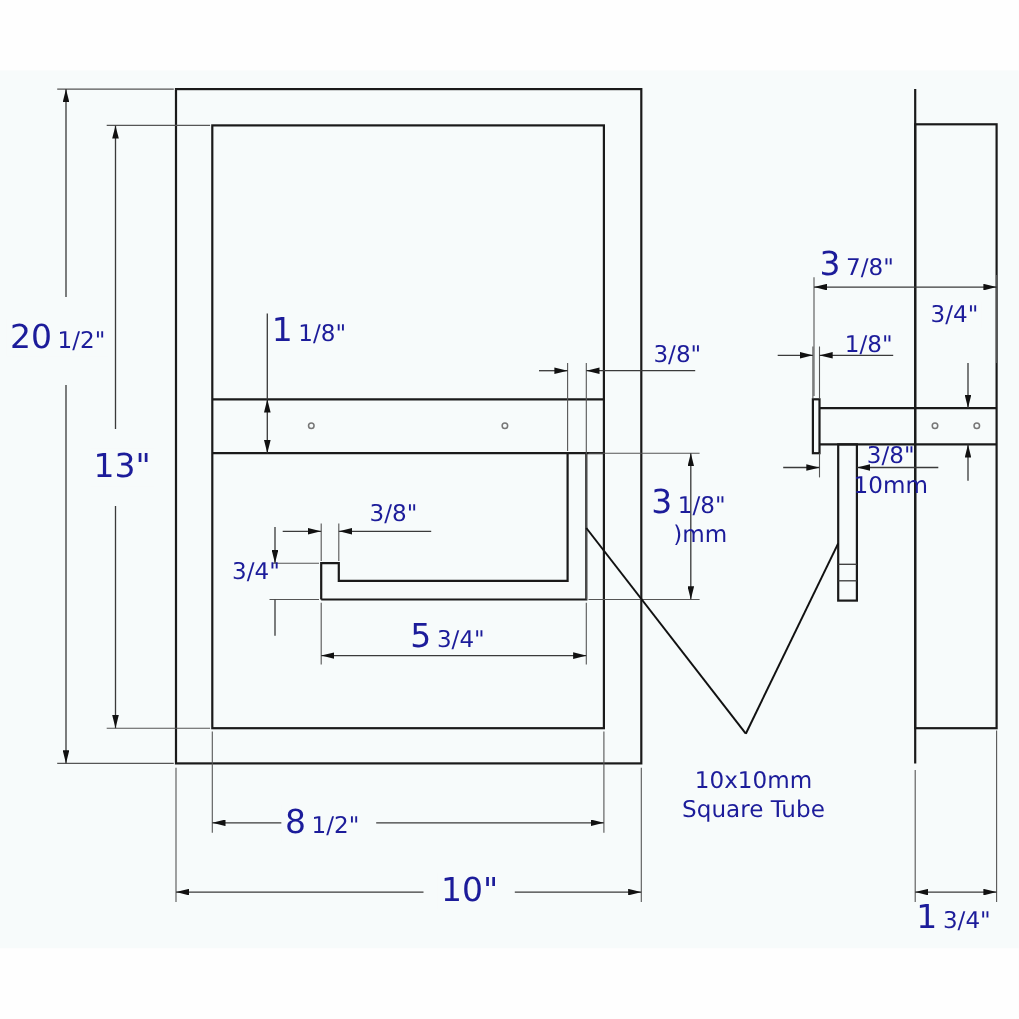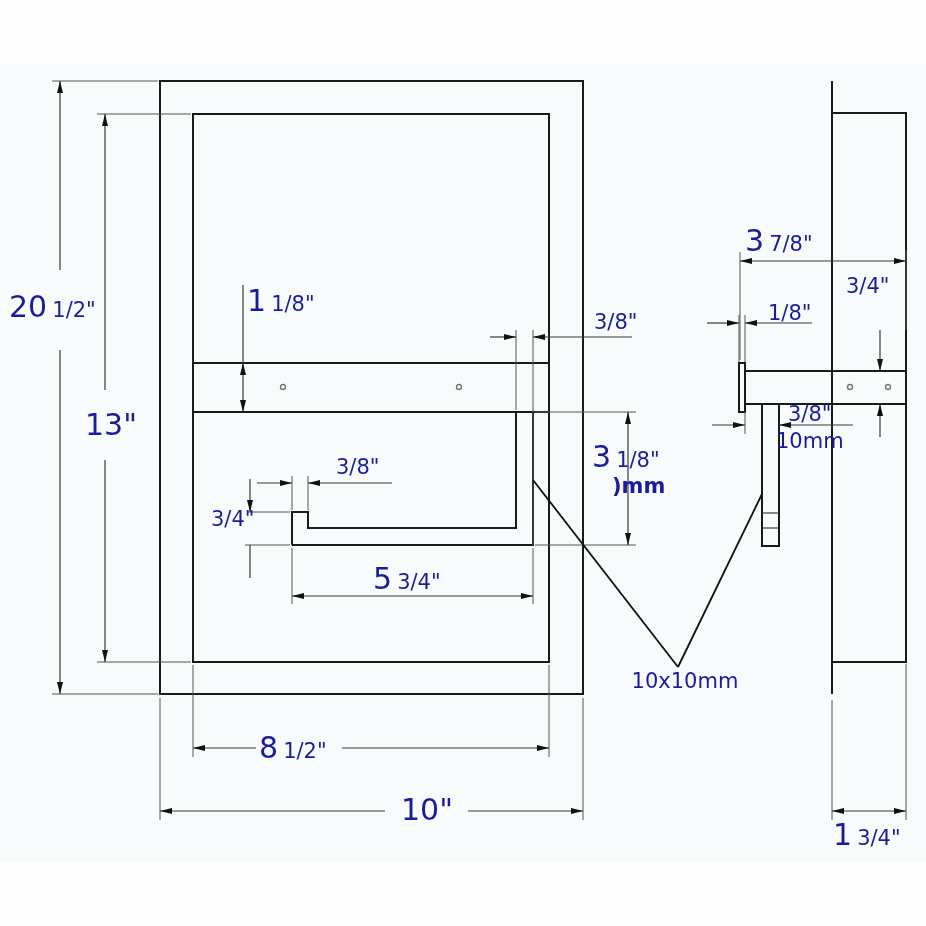--- a/index.html
+++ b/index.html
@@ -8,21 +8,21 @@
   svg#drawing { position: absolute; left: 0; top: 0; width: 926px; height: 926px; }
   .obj { stroke: #1a1a1a; stroke-width: 2; fill: none; }
   .thin { stroke: #3a3a3a; stroke-width: 1.2; fill: none; }
   .ext { stroke: #555; stroke-width: 1; fill: none; }
   .lead { stroke: #111; stroke-width: 1.8; fill: none; }
   .hole { stroke: #777; stroke-width: 1.4; fill: none; }
   .lbl { position: absolute; color: #1c1c9a; white-space: nowrap; line-height: 1; font-family: "DejaVu Sans", sans-serif; }
   .lbl .big { font-size: 30px; }
   .lbl .small { font-size: 21px; }
   .lbl.bg { background: #f7fbfb; padding: 2px 3px; }
-  .note { position: absolute; color: #1c1c9a; font-size: 21px; line-height: 1.3; text-align: center; font-family: "DejaVu Sans", sans-serif; }
+  .note { position: absolute; color: #1c1c9a; font-size: 21px; line-height: 1.3; text-align: center; font-family: "DejaVu Sans", sans-serif; margin-top: 28px; }
 </style>
 </head>
 <body>
 
 <div id="panel"></div>
 
 <svg id="drawing" viewBox="0 0 926 926">
   <defs>
     <marker id="arr" viewBox="0 0 12 6" refX="12" refY="3" markerWidth="12" markerHeight="6" orient="auto-start-reverse" markerUnits="userSpaceOnUse">
       <path d="M0,0 L12,3 L0,6 z" fill="#111"></path>
@@ -142,21 +142,21 @@
 <div class="lbl" style="left:247px; top:286px;">
   <span class="big">1</span>
   <span class="small">1/8"</span>
 </div>
 <div class="lbl" style="left:594px; top:312px;">
   <span class="small">3/8"</span>
 </div>
 <div class="lbl" style="left:592px; top:442px;">
   <span class="big">3</span>
   <span class="small">1/8"</span>
-  <div class="small" style="margin-left:20px; margin-top:4px;font-weight:bold;">)mm</div>
+  <div class="small" style="margin-left:20px; margin-top:4px;">)mm</div>
 </div>
 <div class="lbl" style="left:336px; top:457px;">
   <span class="small">3/8"</span>
 </div>
 <div class="lbl" style="left:211px; top:509px;">
   <span class="small">3/4"</span>
 </div>
 <div class="lbl" style="left:373px; top:564px;">
   <span class="big">5</span>
   <span class="small">3/4"</span>
@@ -183,13 +183,14 @@
   <span class="small">3/8"</span>
   <div class="small" style="margin-left:-12px; margin-top:6px;text-align:center;">10mm</div>
 </div>
 <div class="lbl" style="left:833px; top:820px;">
   <span class="big">1</span>
   <span class="small">3/4"</span>
 </div>
 
 <div class="note" style="left:600px; top:668px; width:170px;">
   <div>10x10mm</div>
+  <div>Square Tube</div>
 </div>
 
 </body></html>

